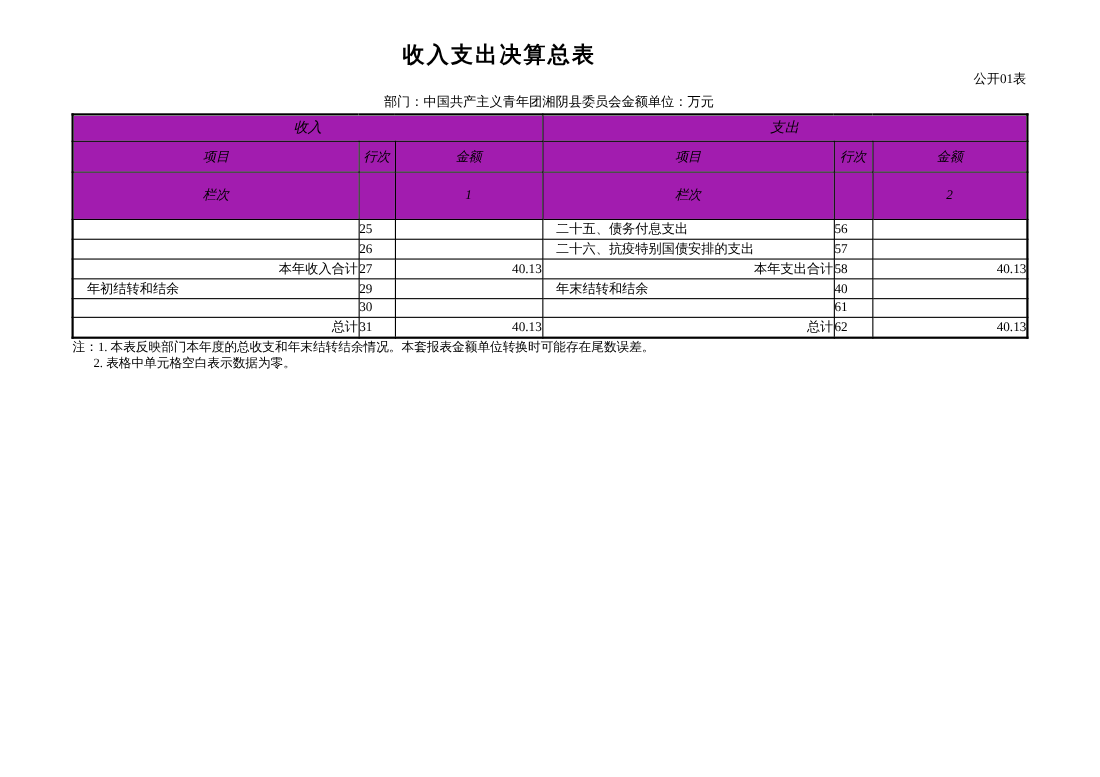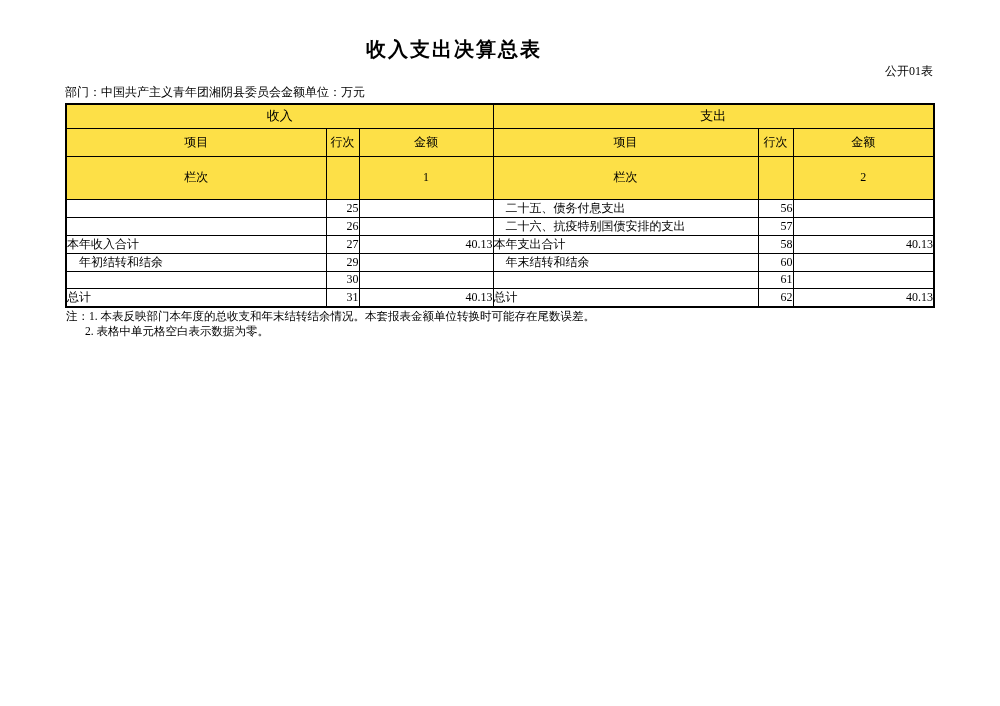--- a/index.html
+++ b/index.html
@@ -21,50 +21,50 @@
   }
   .doc-code {
     position: absolute;
     top: 63px; right: 67px;
     font-size: 12px;
   }
   .meta-row {
     position: absolute;
     top: 84px; left: 65px; right: 67px;
     display: flex;
-    justify-content: flex-start;
+    justify-content: center;
     font-size: 12px;
   }
   table.main {
     position: absolute;
     left: 65px; top: 103px;
     width: 868px;
     border-collapse: collapse;
     table-layout: fixed;
     font-size: 12px;
     border: 2px solid #000;
   }
   table.main th, table.main td {
     border: 1px solid #000;
     overflow: hidden;
     white-space: nowrap;
     font-weight: normal;
     padding: 0;
     vertical-align: middle;
   }
-  tr.hrow { background: #fde047; }
+  tr.hrow { background: #a21caf; font-style: italic; }
   tr.hrow th { text-align: center; }
   tr.h1 { height: 24px; }
   tr.h1 th { font-size: 13px; }
   tr.h2 { height: 28px; padding-left: 26px; }
   tr.h3 { height: 43px; }
   tbody tr.drow { height: 17.5px; }
   td.item.left { text-align: left; padding-left: 12px; }
-  td.item.center { text-align: left; }
-  td.rowno { text-align: right; }
+  td.item.center { text-align: right; }
+  td.rowno { text-align: left; }
   td.amt { text-align: right; padding-right: 4px; }
   .notes {
     position: absolute;
     left: 66px; top: 309px;
     font-size: 11.5px;
     line-height: 15px;
   }
   .notes .note-line2 { padding-left: 19px; }
 </style>
 </head>
@@ -133,21 +133,21 @@
         <td class="amt">40.13</td>
         <td class="item center">本年支出合计</td>
         <td class="rowno">58</td>
         <td class="amt">40.13</td>
       </tr>
       <tr class="drow">
         <td class="item left">年初结转和结余</td>
         <td class="rowno">29</td>
         <td class="amt"></td>
         <td class="item left">年末结转和结余</td>
-        <td class="rowno">60</td>
+        <td class="rowno">40</td>
         <td class="amt"></td>
       </tr>
       <tr class="drow">
         <td class="item center"></td>
         <td class="rowno">30</td>
         <td class="amt"></td>
         <td class="item left"></td>
         <td class="rowno">61</td>
         <td class="amt"></td>
       </tr>

